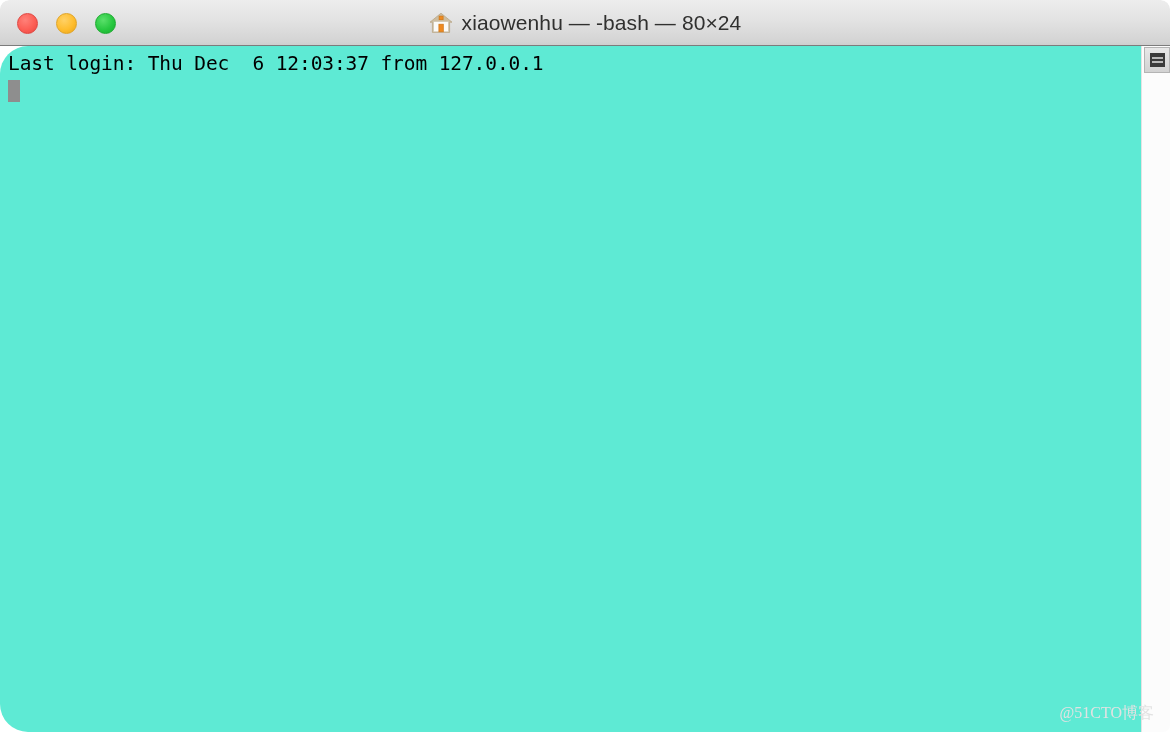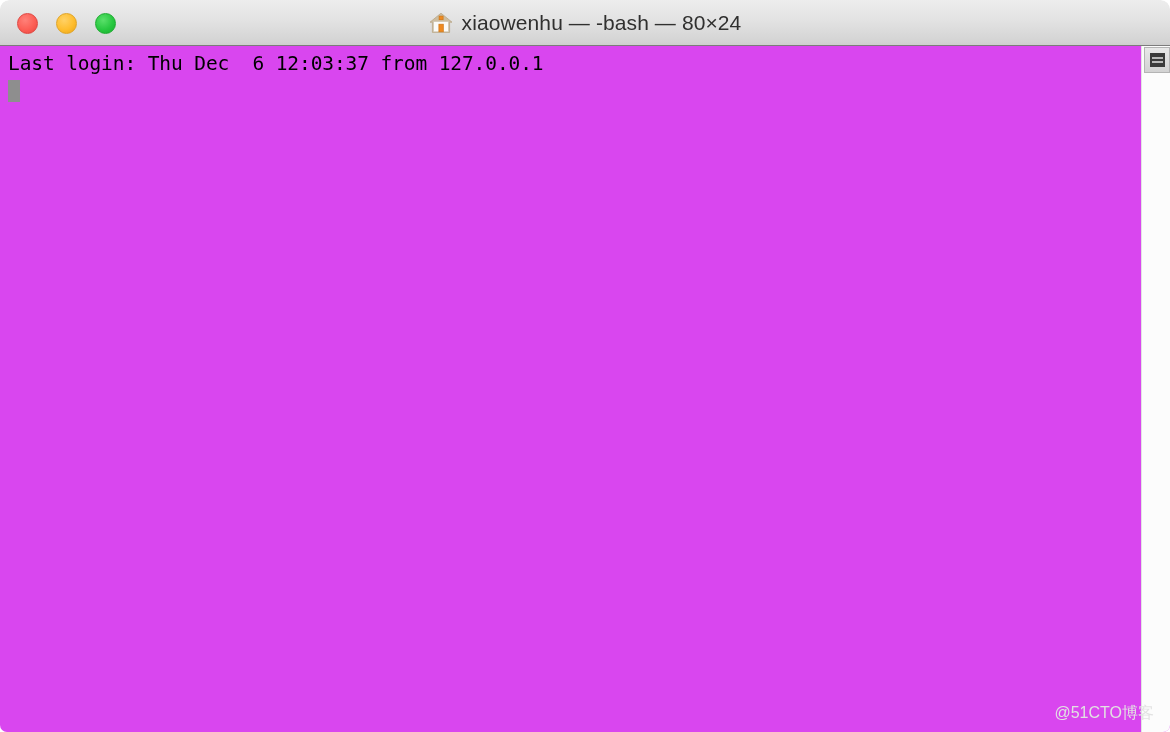--- a/index.html
+++ b/index.html
@@ -95,22 +95,23 @@
     white-space: pre;
   }
 
   
   .terminal-body {
     position: absolute;
     left: 0;
     top: 46px;
     width: 1170px;
     height: 686px;
-    background: #d946ef;
+    background: #5eead4;
     overflow: hidden;
+    border-radius: 28px;
   }
 
   .terminal-text {
     position: absolute;
     left: 8px;
     top: 4px;
     font-family: "DejaVu Sans Mono", "Liberation Mono", monospace;
     font-size: 19.5px;
     line-height: 28px;
     color: #000000;
@@ -166,21 +167,21 @@
     background: #b8b8b8;
   }
   .thumb-glyph::before { top: 4px; }
   .thumb-glyph::after  { top: 8px; }
 
   
   .watermark {
     position: absolute;
     right: 16px;
     bottom: 8px;
-    font-family: Liberation Sans, sans-serif;
+    font-family: Liberation Serif, serif;
     font-size: 16px;
     color: #e2e2e2;
     white-space: pre;
     user-select: none;
   }
 </style>
 </head>
 <body>
 
 <div class="terminal-window">

